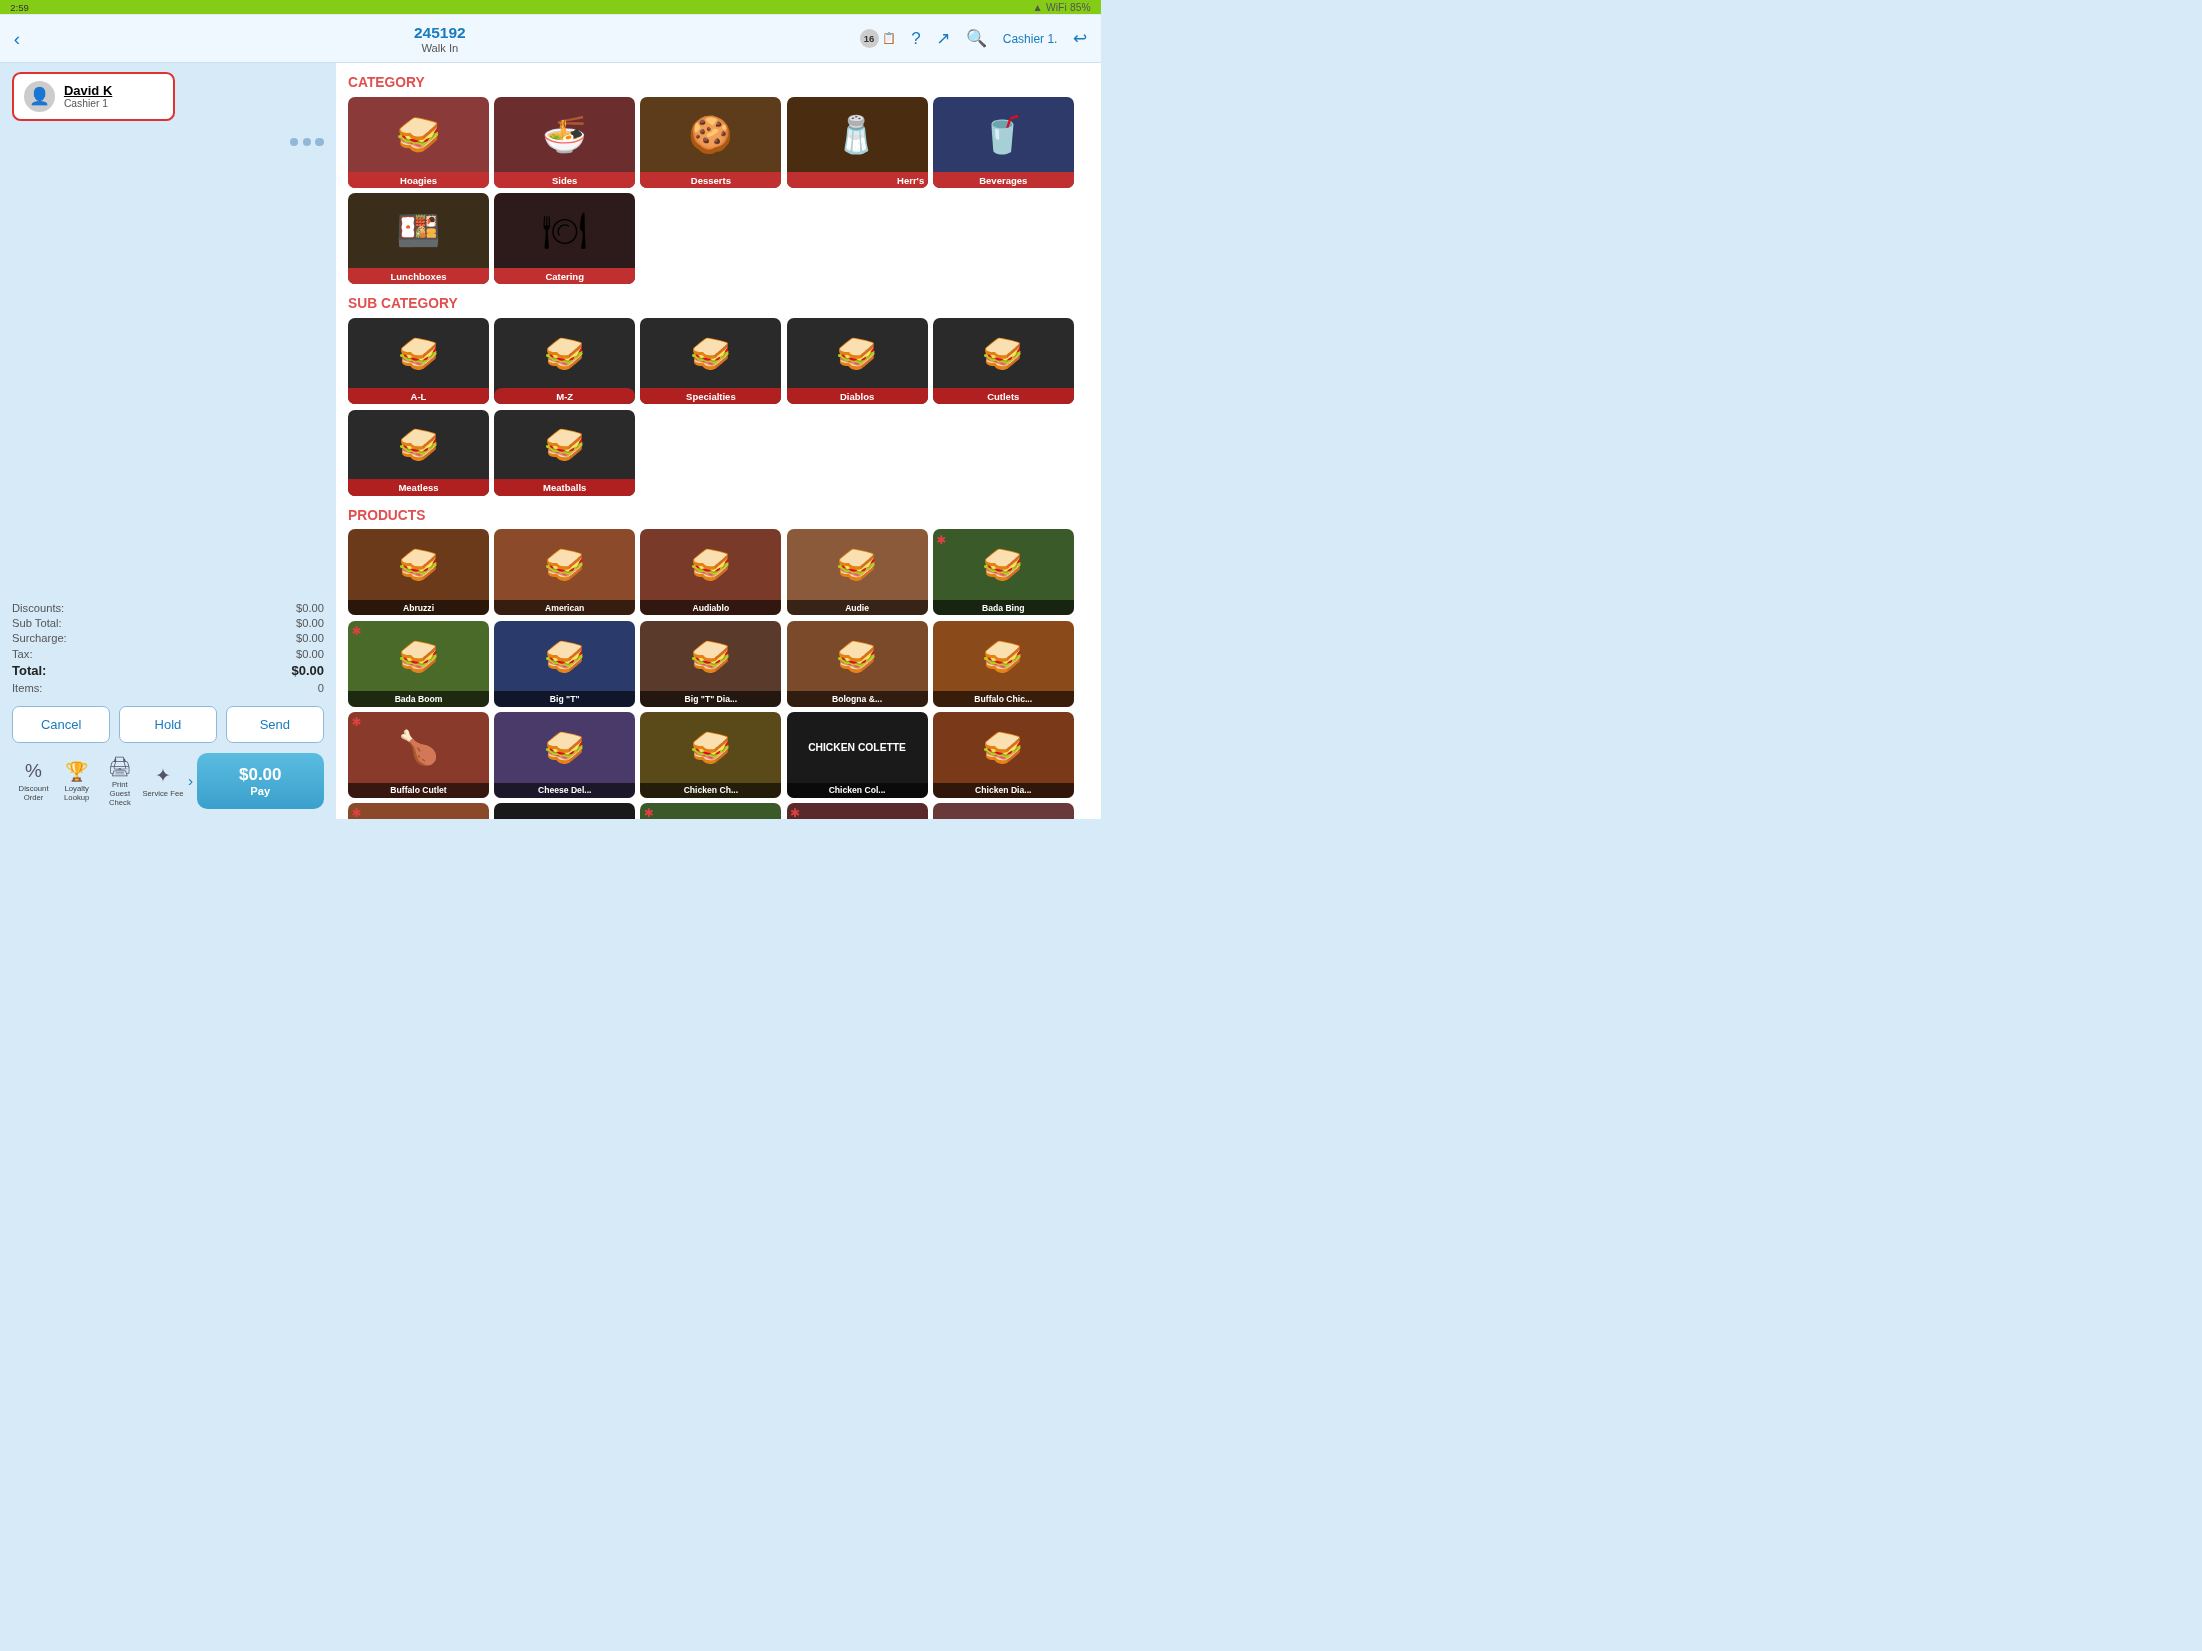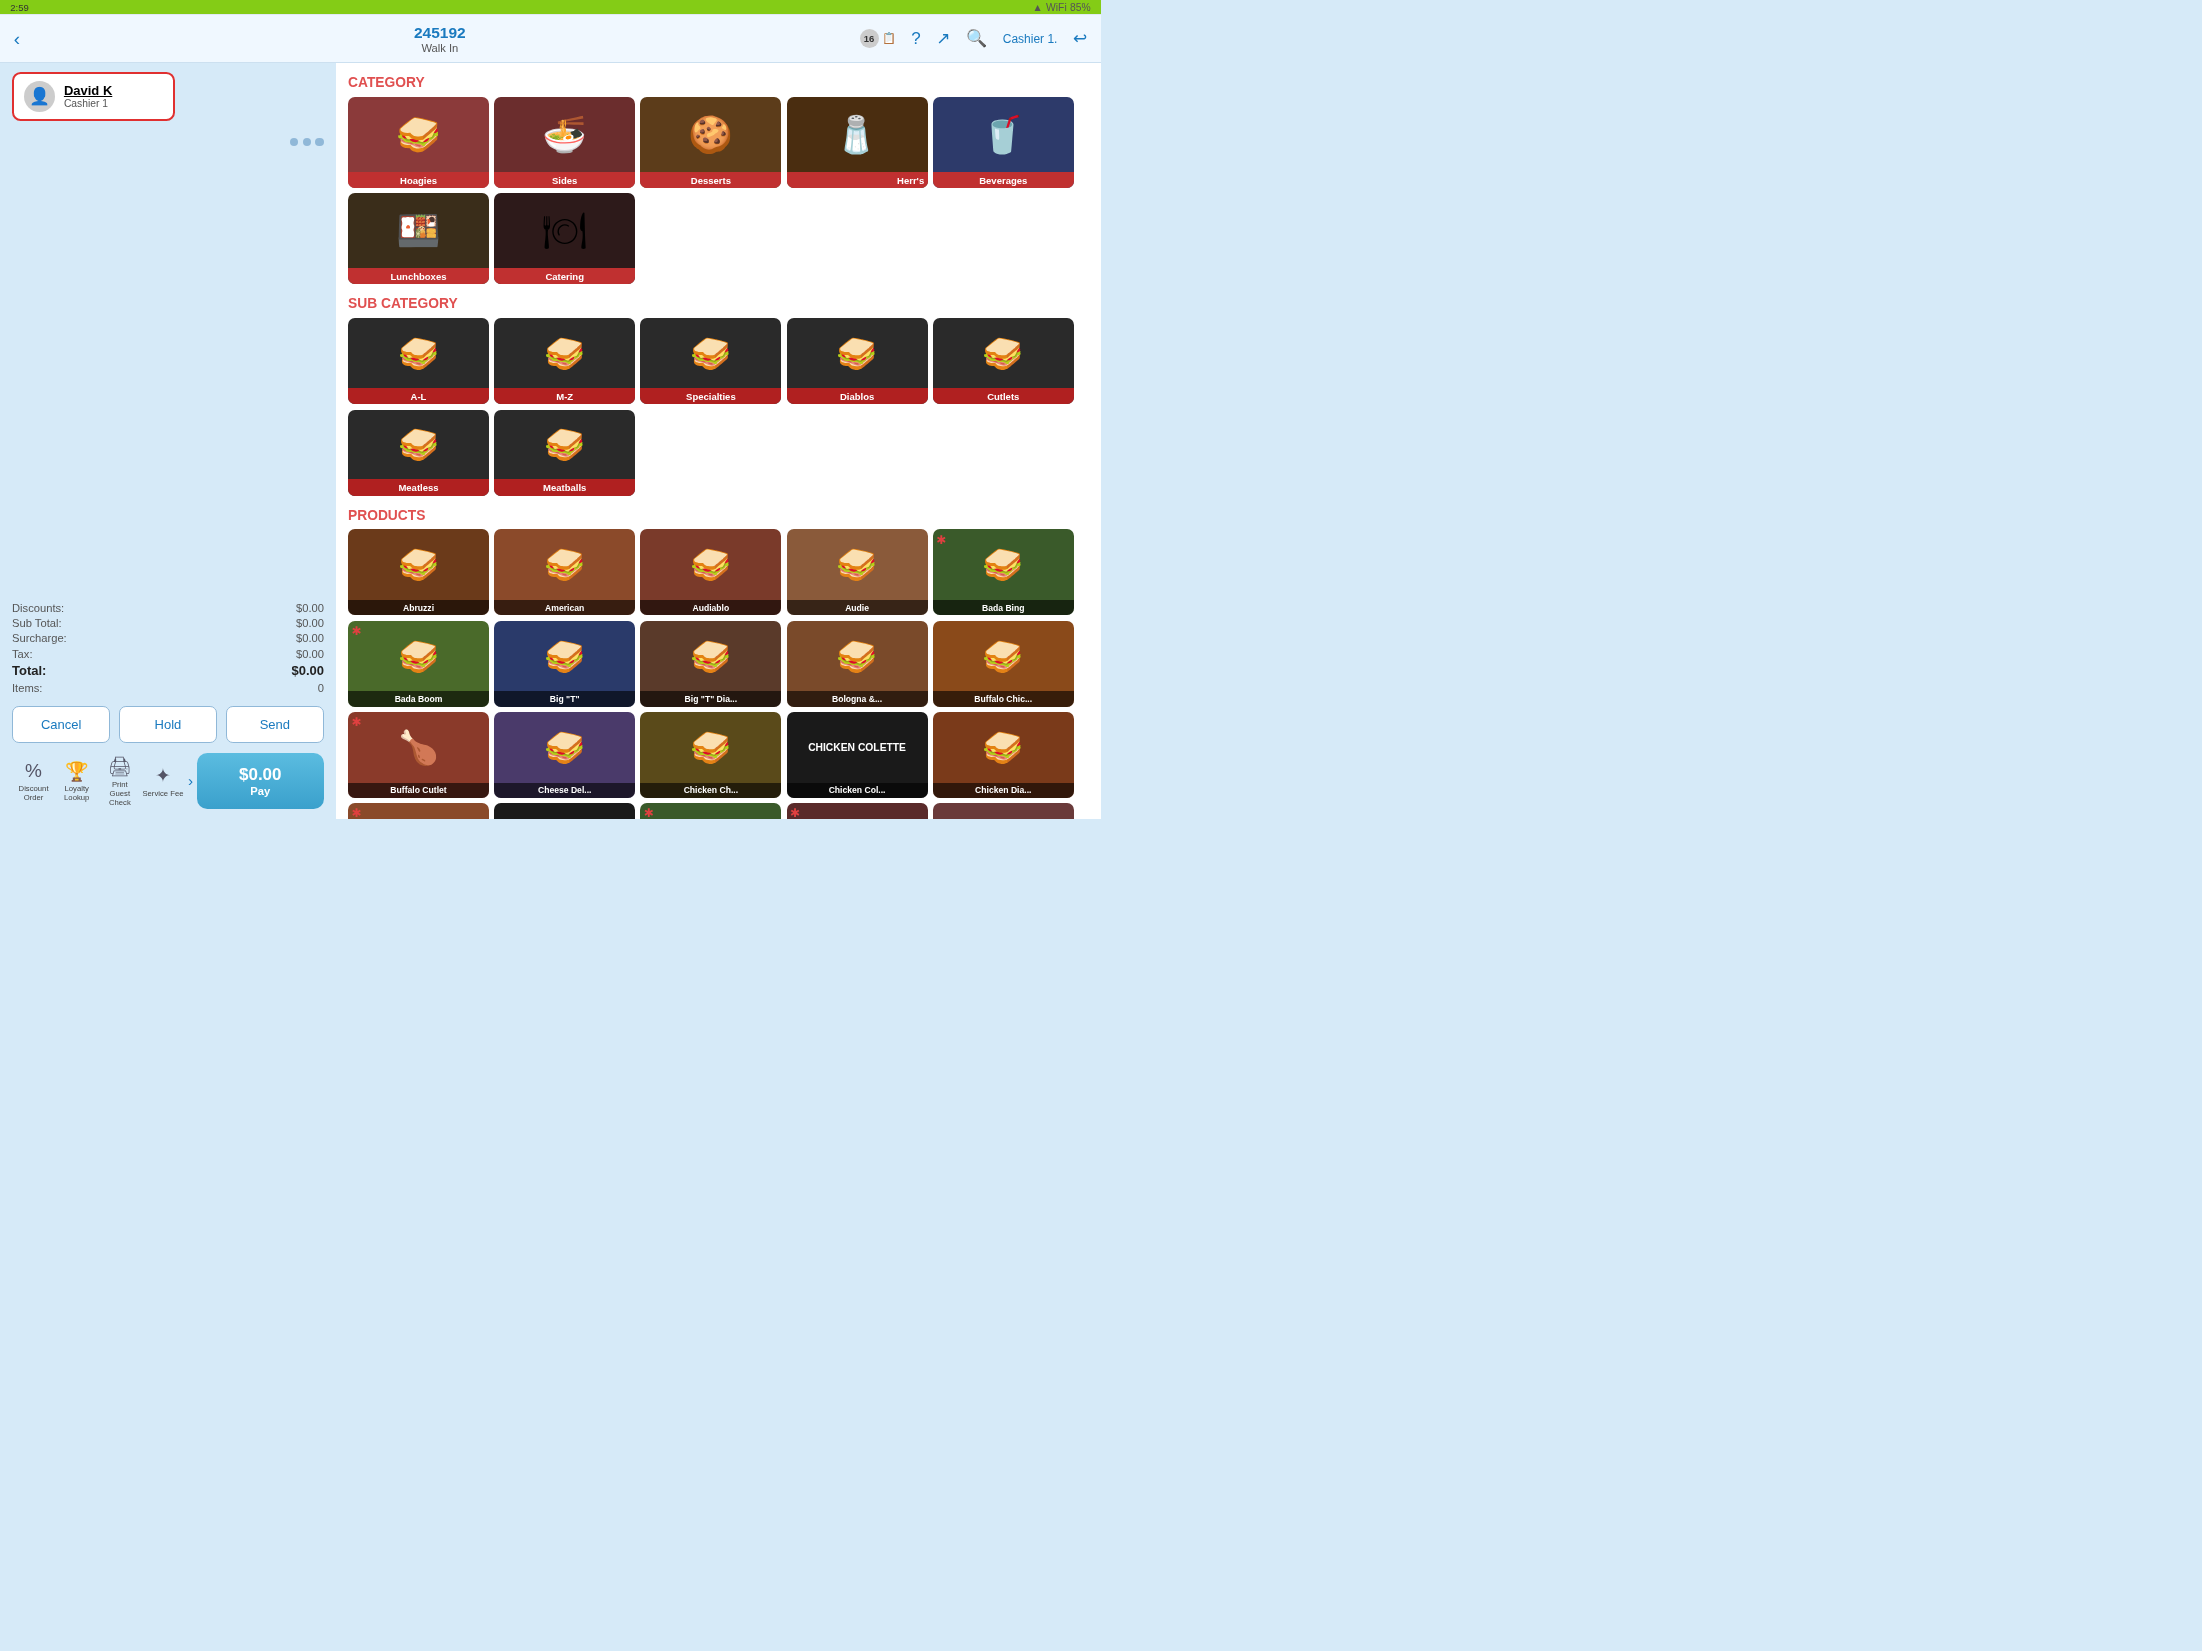--- a/index.html
+++ b/index.html
@@ -320,21 +320,21 @@
         <div class="tile" style="background: rgb(42, 42, 42); width: 141px; height: 86px; border-radius: 6.9px; overflow: hidden; position: relative; cursor: pointer; display: flex; flex-direction: column;">
           <div style="flex: 1 1 0%; display: flex; align-items: center; justify-content: center; overflow: hidden;">
             <span style="font-size: 33px;">🥪</span>
           </div>
           <div style="background: rgb(176, 32, 32); color: white; font-size: 9.5px; font-weight: bold; text-align: center; padding: 2.6px 3.4px; white-space: nowrap; overflow: hidden; text-overflow: ellipsis;">A-L</div>
         </div>
         <div class="tile" style="background: rgb(42, 42, 42); width: 141px; height: 86px; border-radius: 6.9px; overflow: hidden; position: relative; cursor: pointer; display: flex; flex-direction: column;">
           <div style="flex: 1 1 0%; display: flex; align-items: center; justify-content: center; overflow: hidden;">
             <span style="font-size: 33px;">🥪</span>
           </div>
-          <div style="background: rgb(176, 32, 32); color: white; font-size: 9.5px; font-weight: bold; text-align: center; padding: 2.6px 3.4px; white-space: nowrap; overflow: hidden; text-overflow: ellipsis;">M-Z</div>
+          <div style="background: rgb(176, 32, 32); color: white; font-size: 9.5px; font-weight: bold; text-align: center; padding: 2.6px 3.4px; white-space: nowrap; overflow: hidden; text-overflow: ellipsis; border-radius: 8px;">M-Z</div>
         </div>
         <div class="tile" style="background: rgb(42, 42, 42); width: 141px; height: 86px; border-radius: 6.9px; overflow: hidden; position: relative; cursor: pointer; display: flex; flex-direction: column;">
           <div style="flex: 1 1 0%; display: flex; align-items: center; justify-content: center; overflow: hidden;">
             <span style="font-size: 33px;">🥪</span>
           </div>
           <div style="background: rgb(176, 32, 32); color: white; font-size: 9.5px; font-weight: bold; text-align: center; padding: 2.6px 3.4px; white-space: nowrap; overflow: hidden; text-overflow: ellipsis;">Specialties</div>
         </div>
         <div class="tile" style="background: rgb(42, 42, 42); width: 141px; height: 86px; border-radius: 6.9px; overflow: hidden; position: relative; cursor: pointer; display: flex; flex-direction: column;">
           <div style="flex: 1 1 0%; display: flex; align-items: center; justify-content: center; overflow: hidden;">
             <span style="font-size: 33px;">🥪</span>

